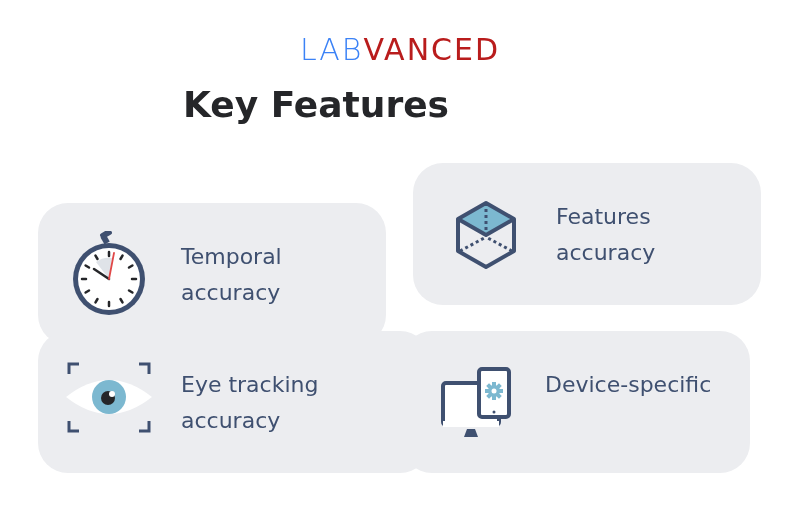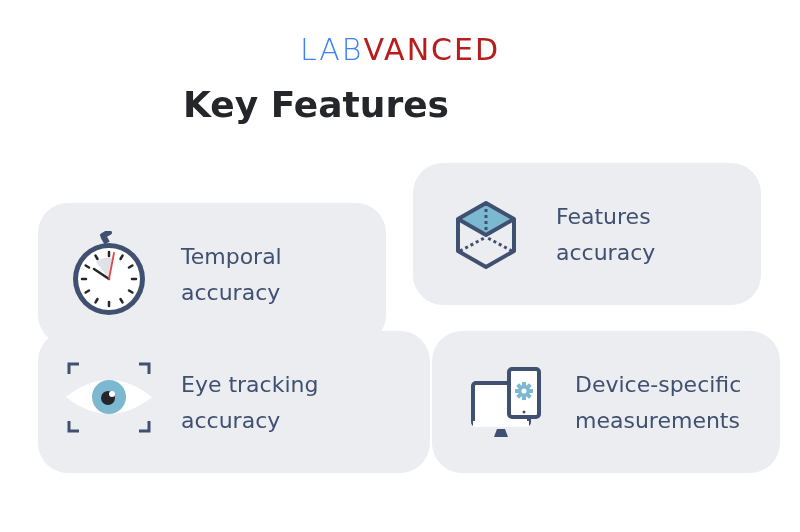--- a/index.html
+++ b/index.html
@@ -75,33 +75,32 @@
     <circle cx="43" cy="38" r="17" fill="#7cb8d0"></circle>
     <circle cx="42" cy="39" r="7" fill="#252629"></circle>
     <circle cx="46" cy="35" r="3" fill="#ffffff"></circle>
   </svg>
   <div class="label">
     <div>Eye tracking</div>
     <div>accuracy</div>
   </div>
 </div>
 
-<div class="card" style="left:432px; top:331px;">
+<div class="card" style="left:402px; top:331px;">
   <svg class="icon" viewBox="0 0 86 86" style="left:32px;">
     <rect x="9" y="24" width="56" height="42" rx="3" fill="#ffffff" stroke="#3f5070" stroke-width="4"></rect>
     <rect x="9" y="62" width="56" height="6" fill="#ffffff"></rect>
     <polygon points="33,70 41,70 44,78 30,78" fill="#3f5070"></polygon>
     <rect x="45" y="10" width="30" height="48" rx="3" fill="#ffffff" stroke="#3f5070" stroke-width="4"></rect>
     <circle cx="60" cy="53" r="1.5" fill="#3f5070"></circle>
     <g fill="#7cb8d0">
       <circle cx="60" cy="32" r="6"></circle>
       <rect x="58" y="23" width="4" height="18"></rect>
         <rect x="51" y="30" width="18" height="4"></rect>
       <rect x="58" y="23" width="4" height="18" transform="rotate(45 60 32)"></rect>
       <rect x="58" y="23" width="4" height="18" transform="rotate(-45 60 32)"></rect>
     </g>
     <circle cx="60" cy="32" r="2.5" fill="#ffffff"></circle>
   </svg>
   <div class="label">
     <div>Device-specific</div>
-    <div>measurements</div>
   </div>
 </div>
 
 </body></html>

